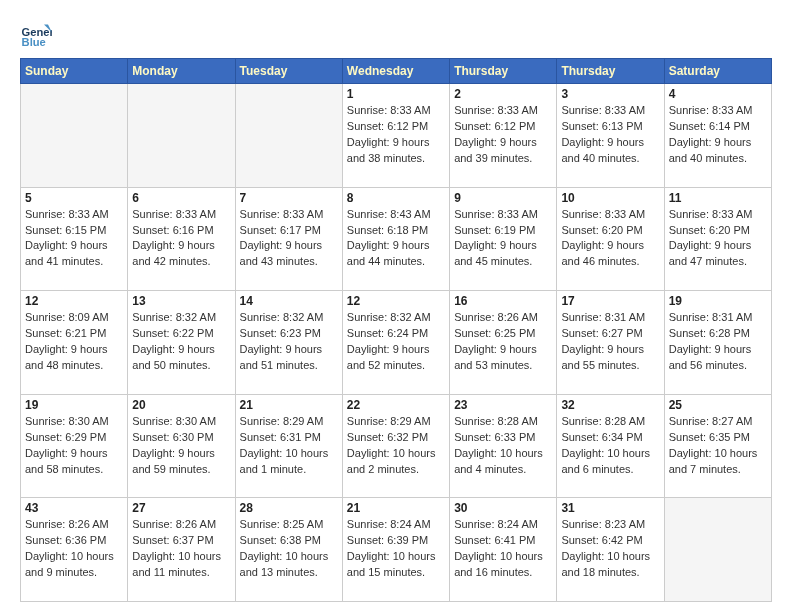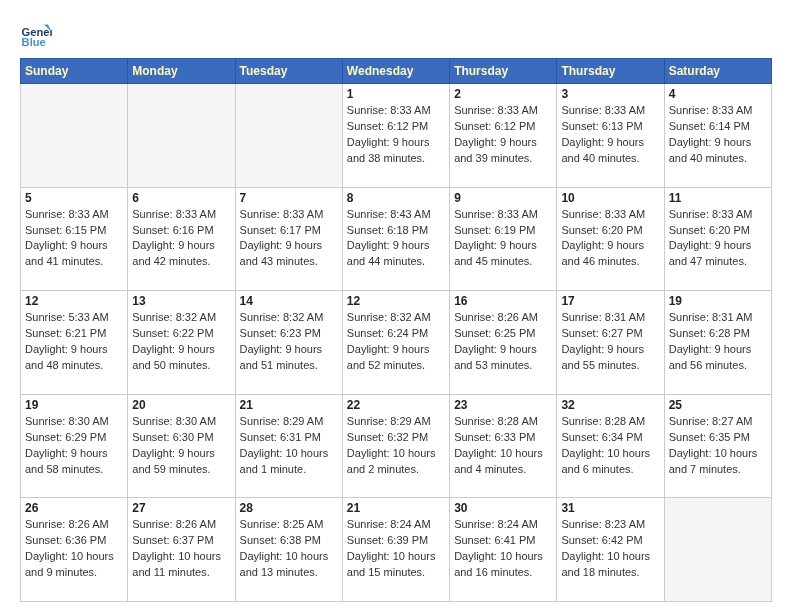--- a/index.html
+++ b/index.html
@@ -197,21 +197,21 @@
             <span class="day-num">11</span>
             <div class="day-info">Sunrise: 8:33 AM
 Sunset: 6:20 PM
 Daylight: 9 hours
 and 47 minutes.</div>
           </td>
         </tr>
         <tr>
           <td>
             <span class="day-num">12</span>
-            <div class="day-info">Sunrise: 5:33 AM
+            <div class="day-info">Sunrise: 8:09 AM
 Sunset: 6:21 PM
 Daylight: 9 hours
 and 48 minutes.</div>
           </td>
           <td>
             <span class="day-num">13</span>
             <div class="day-info">Sunrise: 8:32 AM
 Sunset: 6:22 PM
 Daylight: 9 hours
 and 50 minutes.</div>
@@ -298,21 +298,21 @@
           <td>
             <span class="day-num">25</span>
             <div class="day-info">Sunrise: 8:27 AM
 Sunset: 6:35 PM
 Daylight: 10 hours
 and 7 minutes.</div>
           </td>
         </tr>
         <tr>
           <td>
-            <span class="day-num">26</span>
+            <span class="day-num">43</span>
             <div class="day-info">Sunrise: 8:26 AM
 Sunset: 6:36 PM
 Daylight: 10 hours
 and 9 minutes.</div>
           </td>
           <td>
             <span class="day-num">27</span>
             <div class="day-info">Sunrise: 8:26 AM
 Sunset: 6:37 PM
 Daylight: 10 hours

